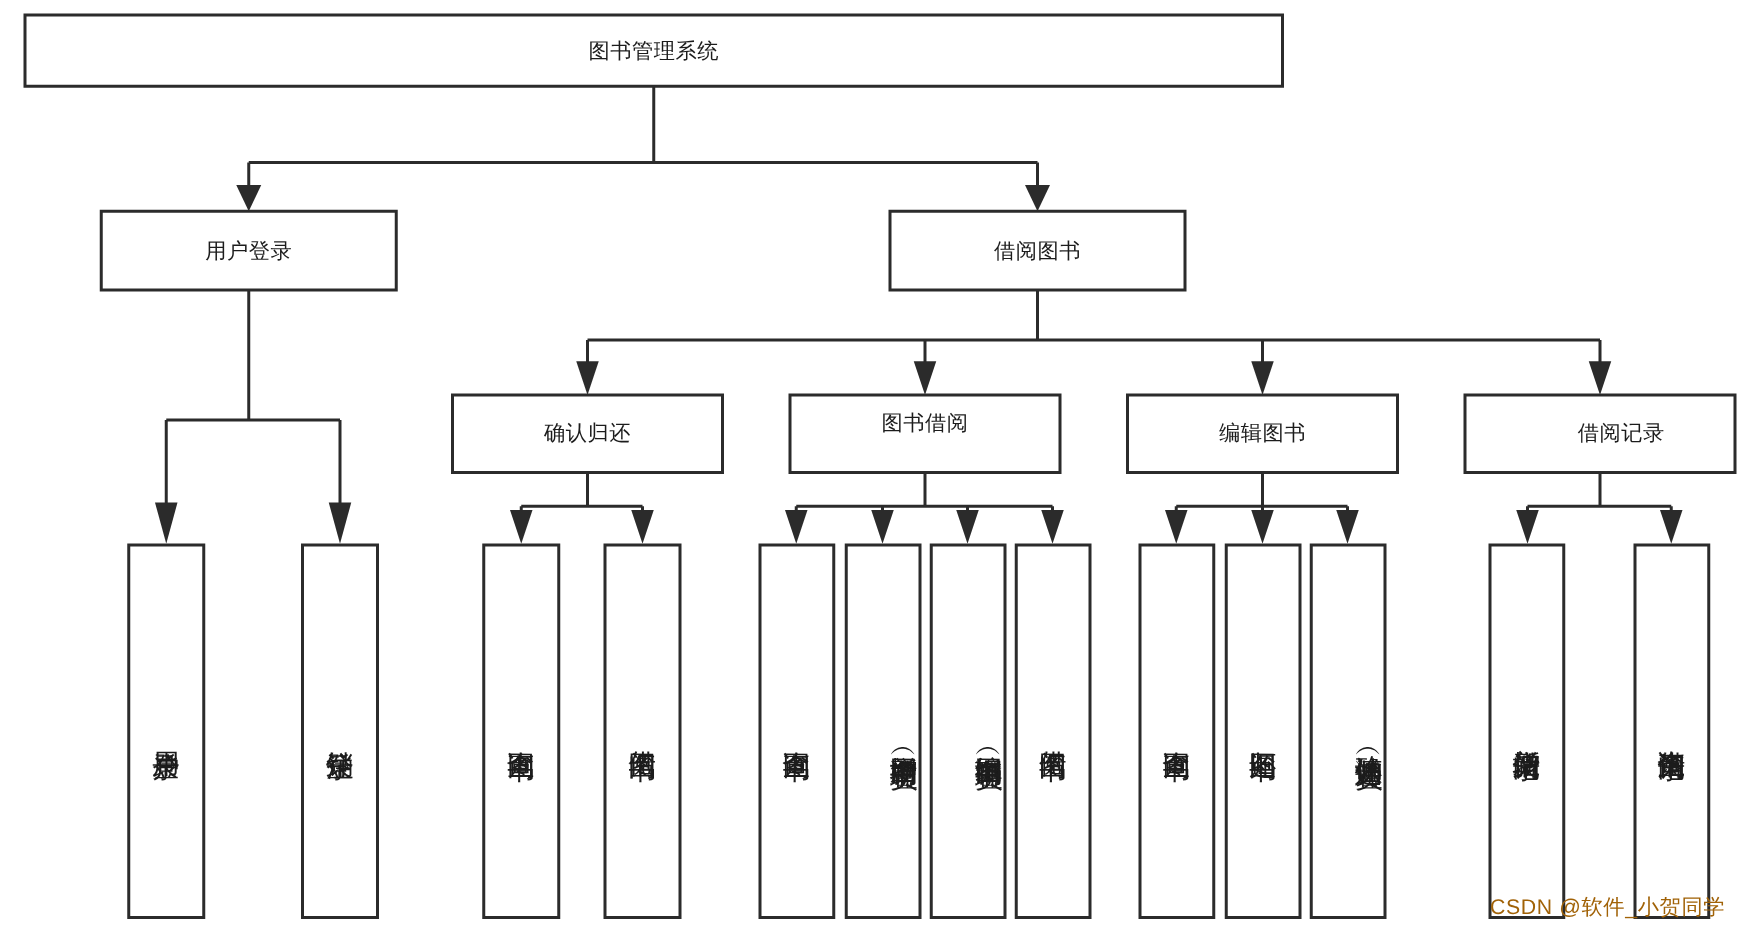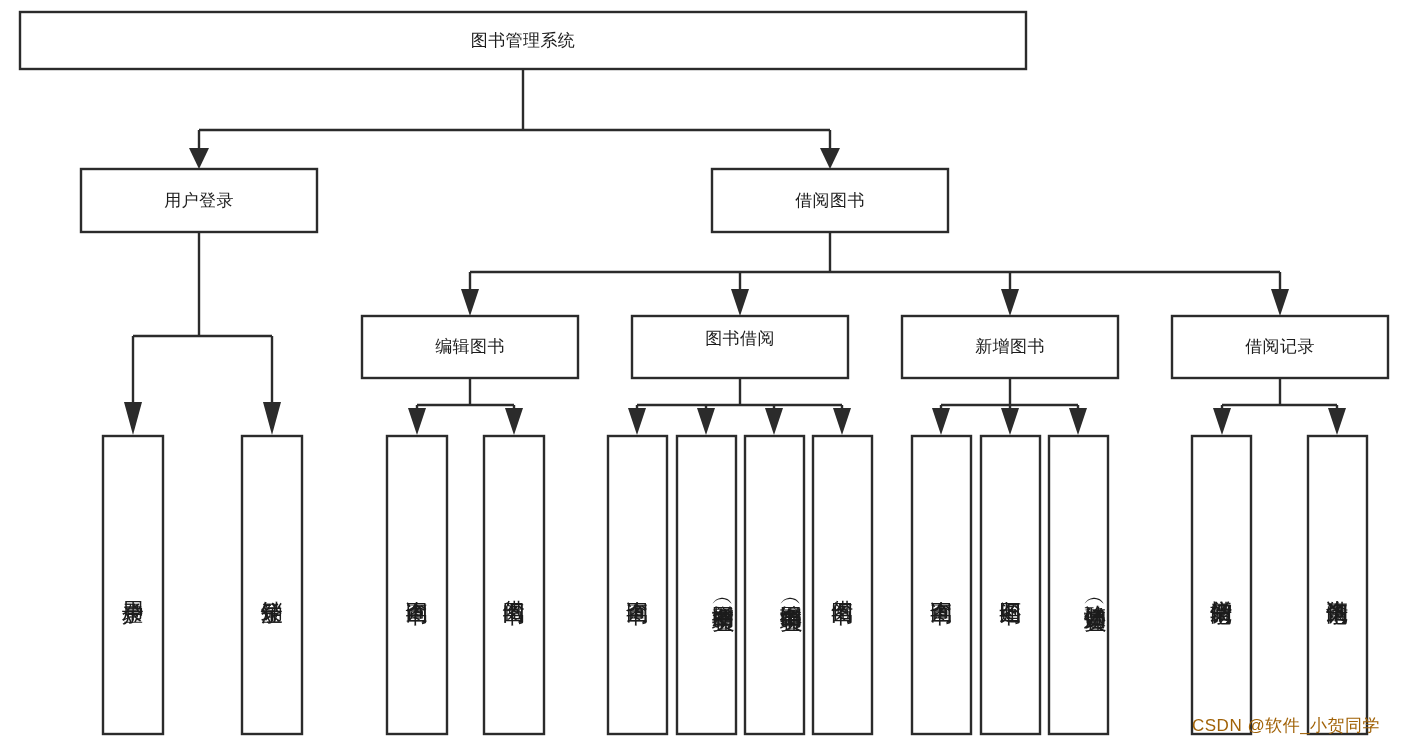--- a/index.html
+++ b/index.html
@@ -192,24 +192,24 @@
       <rect class="node-rect-leaf" x="1192" y="436" width="59" height="298"></rect>
       <rect class="node-rect-leaf" x="1308" y="436" width="59" height="298"></rect>
     </g>
   </svg>
 
   <div class="node-label" style="left:20px; top:12px; width:1006px; height:57px;">图书管理系统</div>
 
   <div class="node-label" style="left:81px; top:169px; width:236px; height:63px;">用户登录</div>
   <div class="node-label" style="left:712px; top:169px; width:236px; height:63px;">借阅图书</div>
 
-  <div class="node-label" style="left:362px; top:316px; width:216px; height:62px;">编辑图书</div>
+  <div class="node-label" style="left:362px; top:316px; width:216px; height:62px;">确认归还</div>
   <div class="node-label" style="left:632px; top:316px; width:216px; height:46px;">图书借阅</div>
-  <div class="node-label" style="left:902px; top:316px; width:216px; height:62px;">新增图书</div>
-  <div class="node-label" style="left:1172px; top:316px; width:216px; height:62px;">借阅记录</div>
+  <div class="node-label" style="left:902px; top:316px; width:216px; height:62px;">编辑图书</div>
+  <div class="node-label" style="left:1172px; top:316px; width:216px; height:62px;padding-left:17px;">借阅记录</div>
 
   <div class="leaf-label centered" style="left:103px; top:436px; width:60px; height:298px;">用户登录</div>
   <div class="leaf-label centered" style="left:242px; top:436px; width:60px; height:298px;">注销登录</div>
 
   <div class="leaf-label centered" style="left:387px; top:436px; width:60px; height:298px;">查询图书</div>
   <div class="leaf-label centered" style="left:484px; top:436px; width:60px; height:298px;">借阅图书</div>
 
   <div class="leaf-label centered" style="left:608px; top:436px; width:59px; height:298px;">查询图书</div>
   <div class="leaf-label" style="left:677px; top:436px; width:59px; height:298px;">新增图书（管理员）</div>
   <div class="leaf-label" style="left:745px; top:436px; width:59px; height:298px;">编辑图书（管理员）</div>

